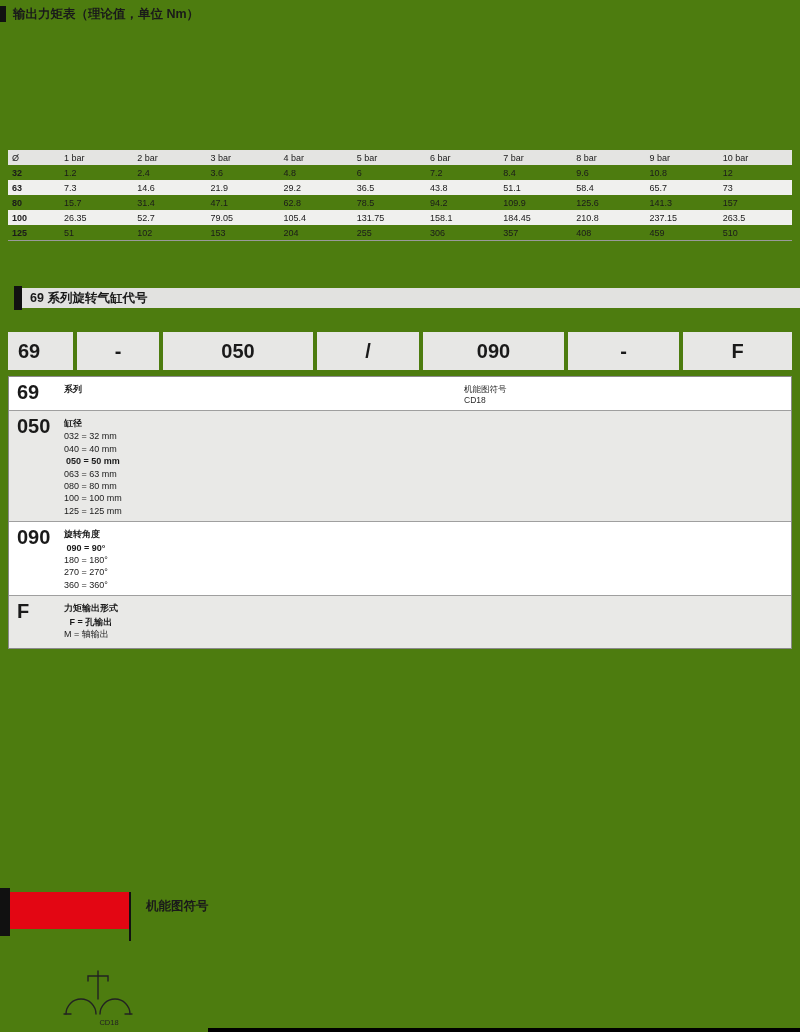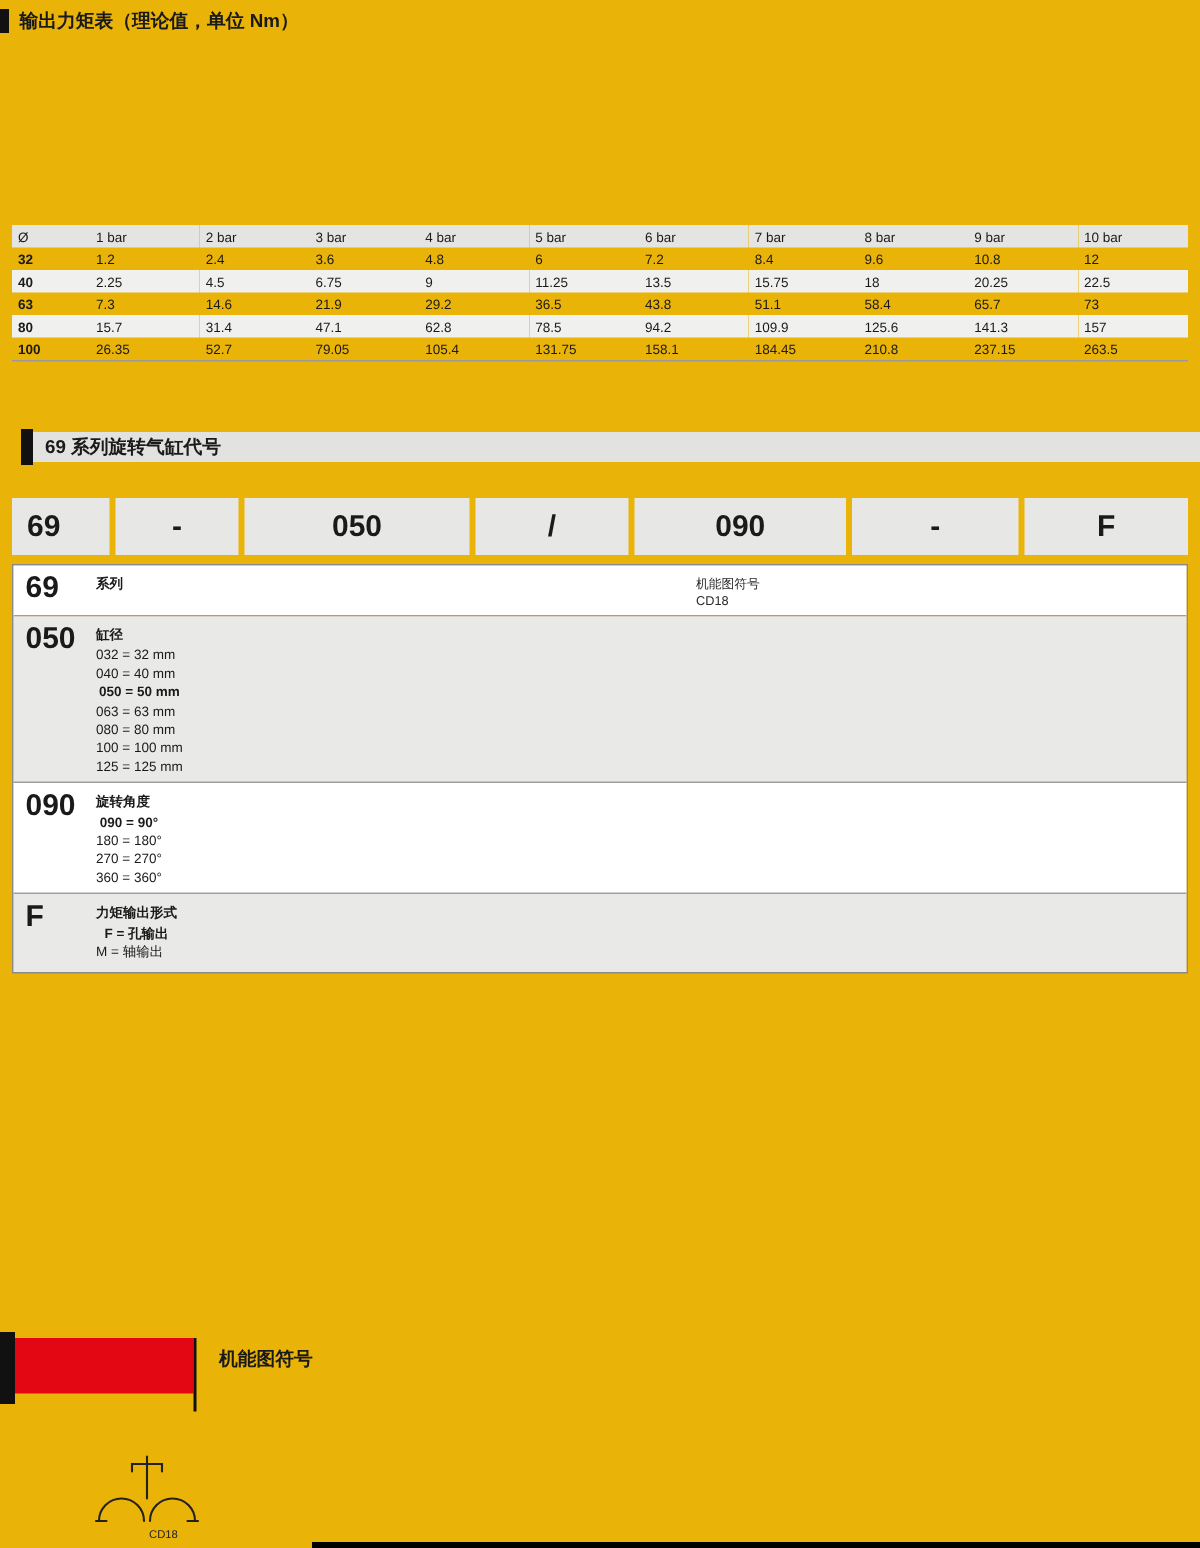--- a/index.html
+++ b/index.html
@@ -1,16 +1,16 @@
 <!DOCTYPE html>
 <html><head>
 <meta charset="utf-8">
 <style>
   html,body{margin:0;padding:0;background:#fff;}
-  .page{position:relative;width:800px;height:1032px;background:#eab308;overflow:hidden;
+  .page{position:relative;width:800px;height:1032px;background:#4d7c0f;overflow:hidden;
         font-family:"Liberation Sans",sans-serif;color:#1a1a1a;}
 
   
   .sec1{position:absolute;top:6px;left:0;height:18px;}
   .sec1 .bar{position:absolute;left:0;top:0;width:6px;height:16px;background:#111;}
   .sec1 h1{margin:0;font-size:12.5px;font-weight:bold;line-height:16px;padding-left:13px;}
 
   
   table.torque{position:absolute;top:150px;left:8px;width:784px;border-collapse:collapse;
                table-layout:fixed;font-size:9px;}
@@ -100,33 +100,20 @@
           <td>3.6</td>
           <td>4.8</td>
           <td>6</td>
           <td>7.2</td>
           <td>8.4</td>
           <td>9.6</td>
           <td>10.8</td>
           <td>12</td>
         </tr>
         <tr>
-          <th>40</th>
-          <td>2.25</td>
-          <td>4.5</td>
-          <td>6.75</td>
-          <td>9</td>
-          <td>11.25</td>
-          <td>13.5</td>
-          <td>15.75</td>
-          <td>18</td>
-          <td>20.25</td>
-          <td>22.5</td>
-        </tr>
-        <tr>
           <th>63</th>
           <td>7.3</td>
           <td>14.6</td>
           <td>21.9</td>
           <td>29.2</td>
           <td>36.5</td>
           <td>43.8</td>
           <td>51.1</td>
           <td>58.4</td>
           <td>65.7</td>
@@ -150,20 +137,33 @@
           <td>26.35</td>
           <td>52.7</td>
           <td>79.05</td>
           <td>105.4</td>
           <td>131.75</td>
           <td>158.1</td>
           <td>184.45</td>
           <td>210.8</td>
           <td>237.15</td>
           <td>263.5</td>
+        </tr>
+        <tr>
+          <th>125</th>
+          <td>51</td>
+          <td>102</td>
+          <td>153</td>
+          <td>204</td>
+          <td>255</td>
+          <td>306</td>
+          <td>357</td>
+          <td>408</td>
+          <td>459</td>
+          <td>510</td>
         </tr>
       </tbody>
   </table>
 
   <div class="sec2">
     <span class="bar"></span>
     <h2>69 系列旋转气缸代号</h2>
   </div>
 
   <div class="code-boxes" id="code-boxes">

